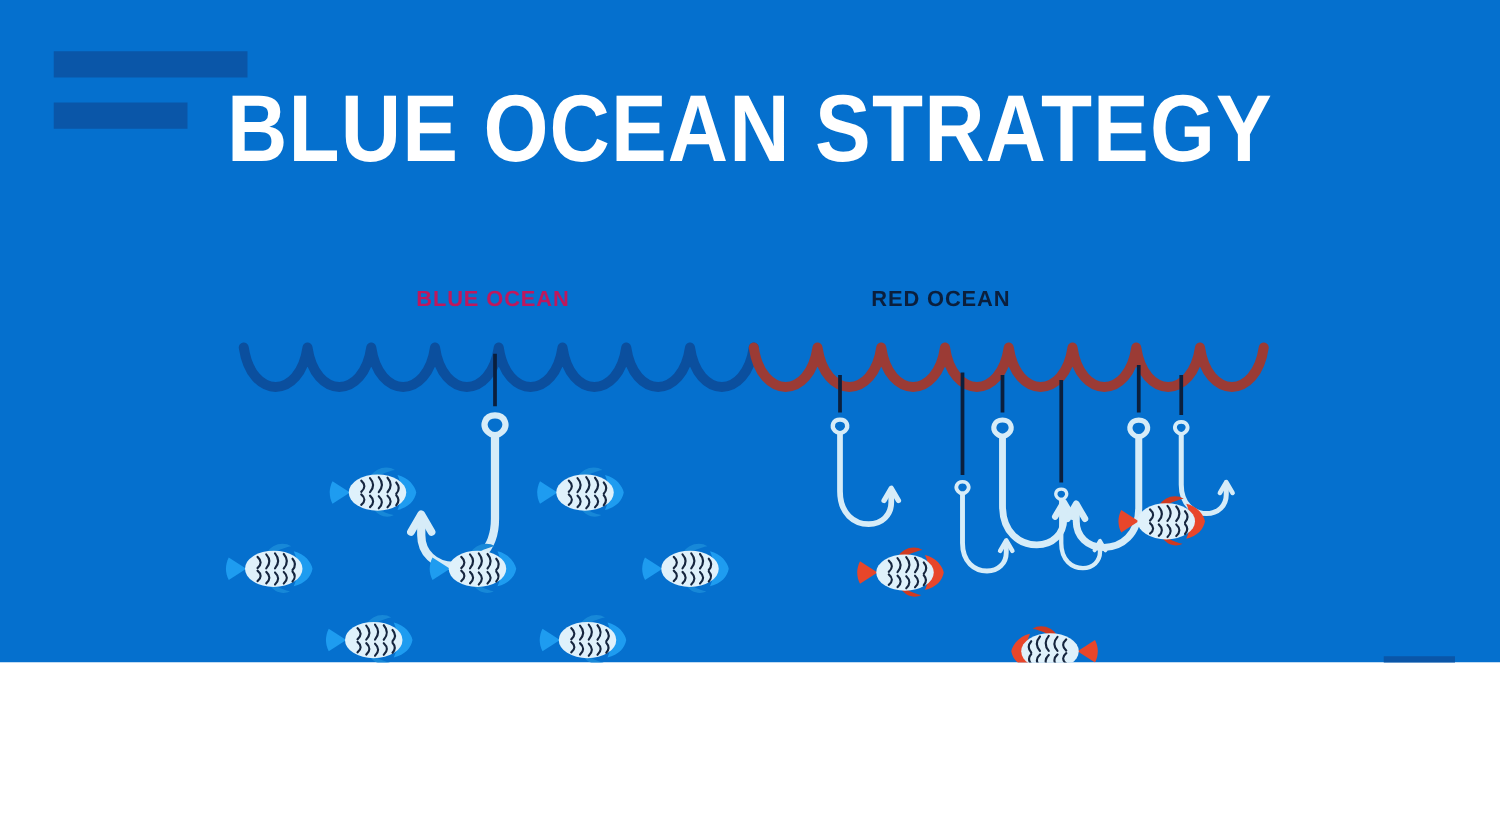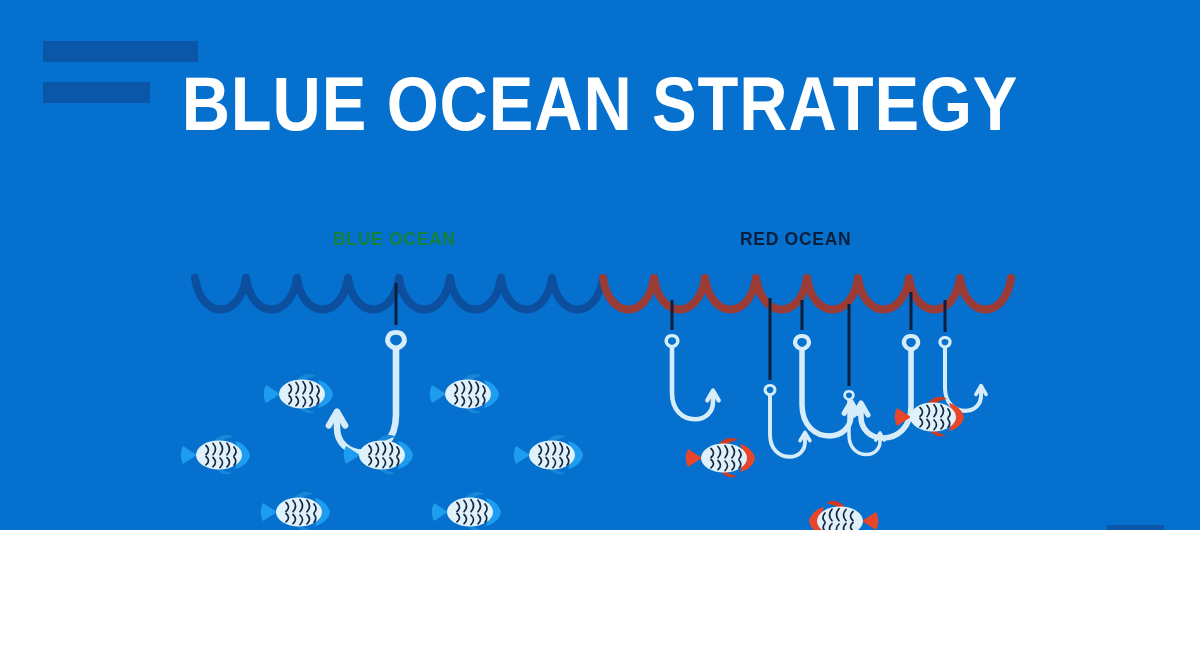--- a/index.html
+++ b/index.html
@@ -41,21 +41,21 @@
   }
   .ocean-label {
     position: absolute;
     color: #0b1f3d;
     font-size: 17.5px;
     font-weight: bold;
     letter-spacing: 0.7px;
     white-space: nowrap;
   }
   #label-blue { left: 333px; top: 229px; }
-  #label-red  { left: 740px; top: 229px; }
+  #label-red  { left: 697px; top: 229px; }
 
   svg.layer {
     position: absolute;
     left: 0;
     top: 0;
     width: 1200px;
     height: 655px;
     overflow: visible;
   }
 </style>
@@ -74,21 +74,21 @@
   <div id="deco-layer">
       <div class="deco" style="left: 43px; top: 41px; width: 155px; height: 21px; background: rgb(10, 86, 168);"></div>
       <div class="deco" style="left: 43px; top: 82px; width: 107px; height: 21px; background: rgb(10, 86, 168);"></div>
       <div class="deco" style="left: 1107px; top: 525px; width: 57px; height: 21px; background: rgb(10, 86, 168);"></div>
       <div class="deco" style="left: 1051px; top: 566px; width: 113px; height: 21px; background: rgb(10, 86, 168);"></div>
       <div class="deco" style="left: 1092px; top: 607px; width: 72px; height: 21px; background: rgb(10, 86, 168);"></div>
     </div>
 
   <div id="title" style="color: rgb(255, 255, 255);">BLUE OCEAN STRATEGY</div>
 
-  <div class="ocean-label" id="label-blue" style="color: #15803d;">BLUE OCEAN</div>
+  <div class="ocean-label" id="label-blue" style="color: #be185d;">BLUE OCEAN</div>
   <div class="ocean-label" id="label-red" style="color: rgb(11, 31, 61);">RED OCEAN</div>
 
   <svg class="layer" id="art" viewBox="0 0 1200 655">
     <defs>
 
       <g id="fish-shape">
 
         <path class="fin-dark" d="M -6 -12 C -2 -20 8 -22 14 -18 C 8 -17 1 -14 -3 -10 Z"></path>
 
         <path class="fin-dark" d="M -4 12 C 0 19 8 21 13 18 C 7 17 1 14 -2 10 Z"></path>

